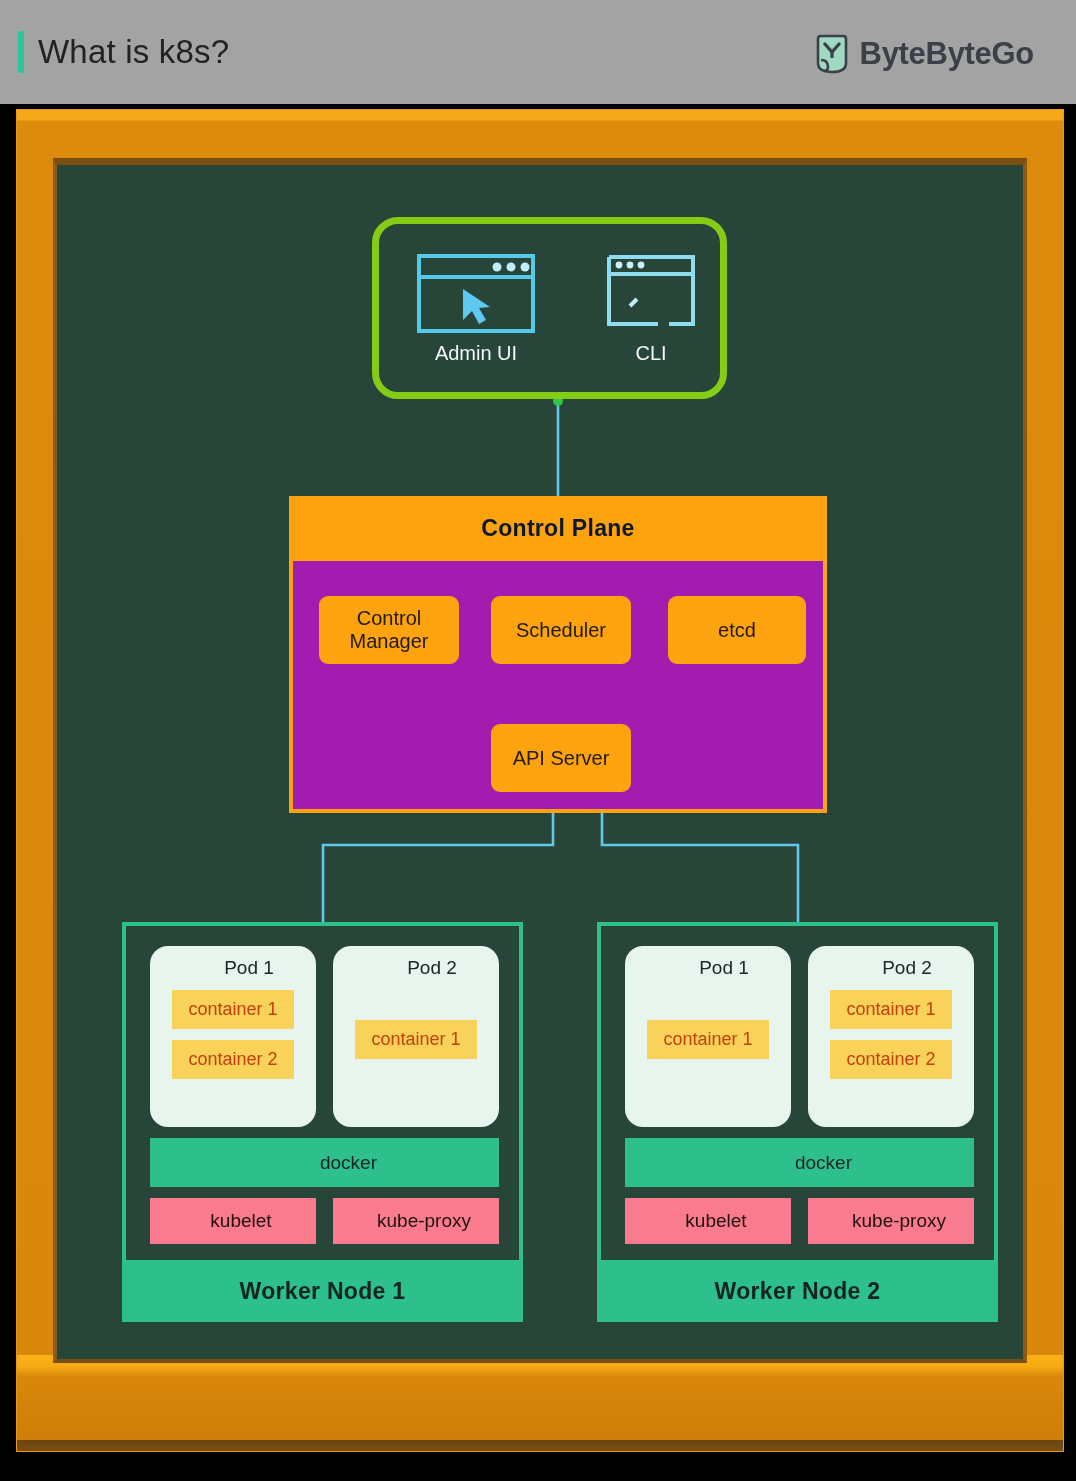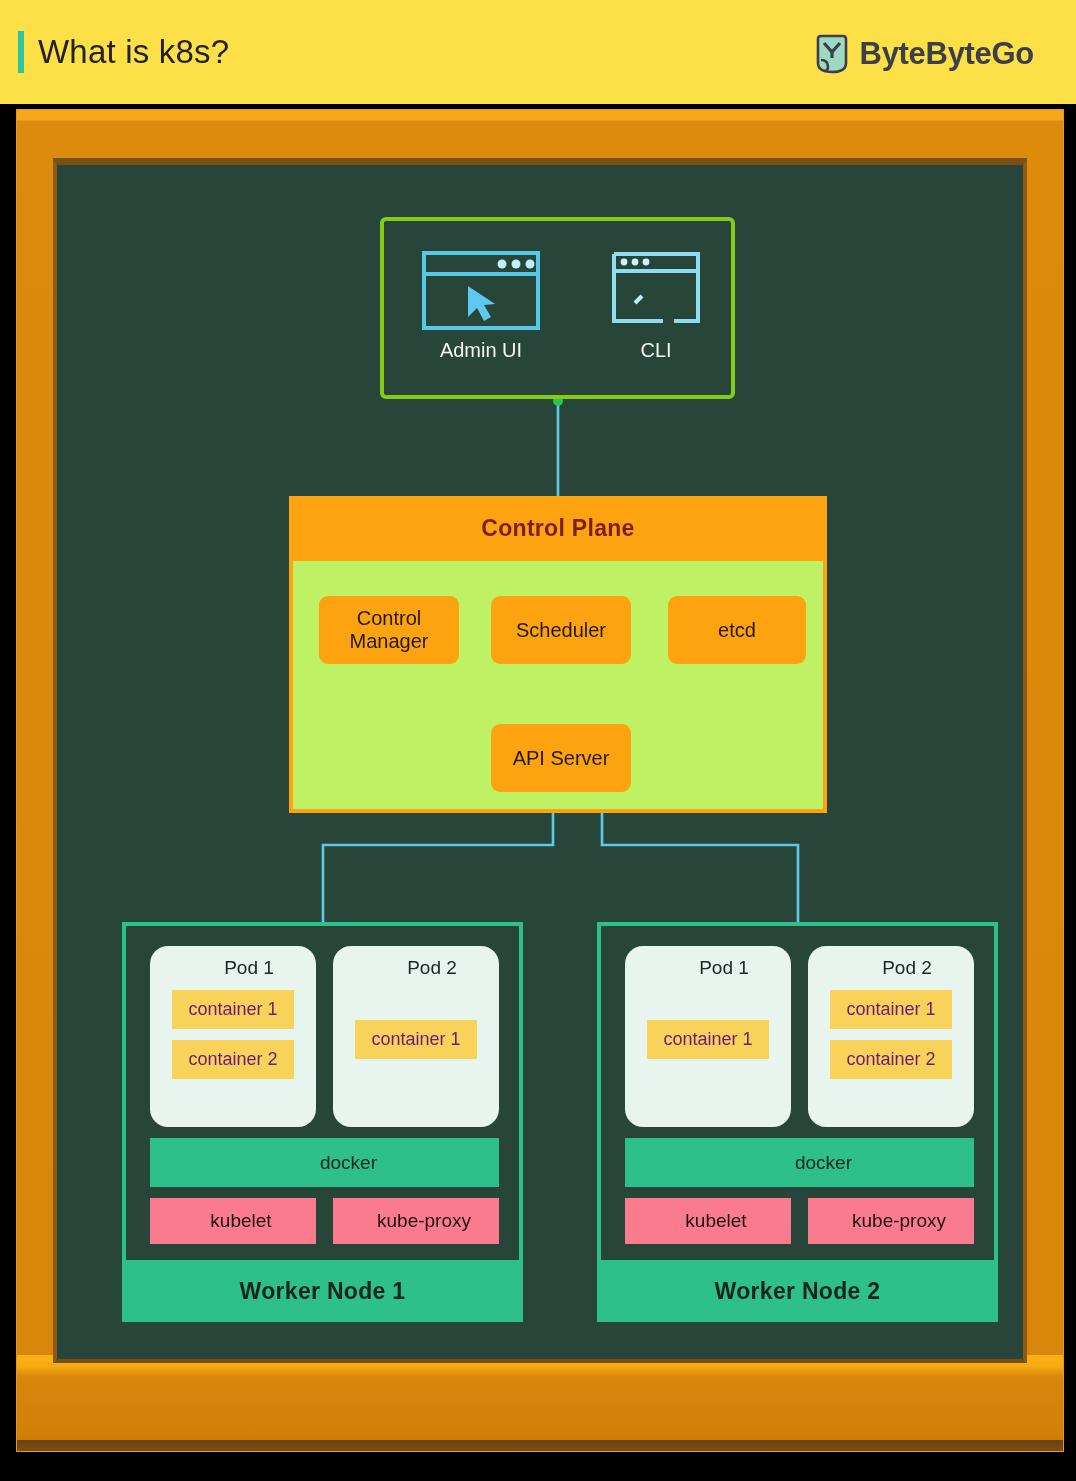--- a/index.html
+++ b/index.html
@@ -10,21 +10,21 @@
     background: #000000;
     font-family: "Liberation Sans", sans-serif;
     overflow: hidden;
   }
 
   
   #header {
     position: absolute;
     left: 0; top: 0;
     width: 1076px; height: 104px;
-    background: #fde047;
+    background: #a3a3a3;
     display: flex;
     align-items: center;
   }
   #title-wrap {
     display: flex; align-items: center;
     margin-left: 18px;
   }
   #accent-bar {
     width: 6px; height: 42px;
     background: #2ec4a0;
@@ -87,24 +87,24 @@
   #wires {
     position: absolute;
     left: 0; top: 0;
     width: 966px; height: 1194px;
     pointer-events: none;
   }
 
   
   #client-box {
     position: absolute;
-    left: 323px; top: 52px;
+    left: 315px; top: 52px;
     width: 355px; height: 182px;
-    border: 4px solid #84cc16;
-    border-radius: 6px;
+    border: 7px solid #84cc16;
+    border-radius: 26px;
     display: flex;
     align-items: center;
   }
   .client-item {
     display: flex;
     flex-direction: column;
     align-items: center;
   }
   #client-admin { position: absolute; left: 22px; top: 30px; width: 150px; }
   #client-cli   { position: absolute; left: 212px; top: 30px; width: 120px; }
@@ -123,30 +123,30 @@
   }
   #cp-header {
     height: 65px;
     background: #fca30f;
     display: flex;
     align-items: center;
     justify-content: center;
   }
   #cp-header-label {
     font-size: 23px; font-weight: bold;
-    color: #7f1d1d;
+    color: #0f172a;
     letter-spacing: .3px;
   }
   #cp-body {
     position: absolute;
     left: 0; top: 65px;
     width: 100%; height: 252px;
     border: 4px solid #fca30f;
     border-top: 0;
-    background: #bef264;
+    background: #a21caf;
   }
   .cp-box {
     position: absolute;
     background: #fca30f;
     border-radius: 9px;
     color: #231a06;
     font-size: 20px;
     display: flex;
     align-items: center;
     justify-content: center;
@@ -192,21 +192,21 @@
     margin-top: 11px;
     display: flex;
     flex-direction: column;
     align-items: center;
     gap: 11px;
   }
   .pod-containers.centered { margin-top: 41px; }
   .container-box {
     width: 122px; height: 39px;
     background: #f9d25a;
-    color: #701a75;
+    color: #c2410c;
     font-size: 18px;
     display: flex;
     align-items: center;
     justify-content: center;
     white-space: nowrap;
   }
 
   .docker-bar {
     position: absolute;
     left: 24px; top: 212px;

